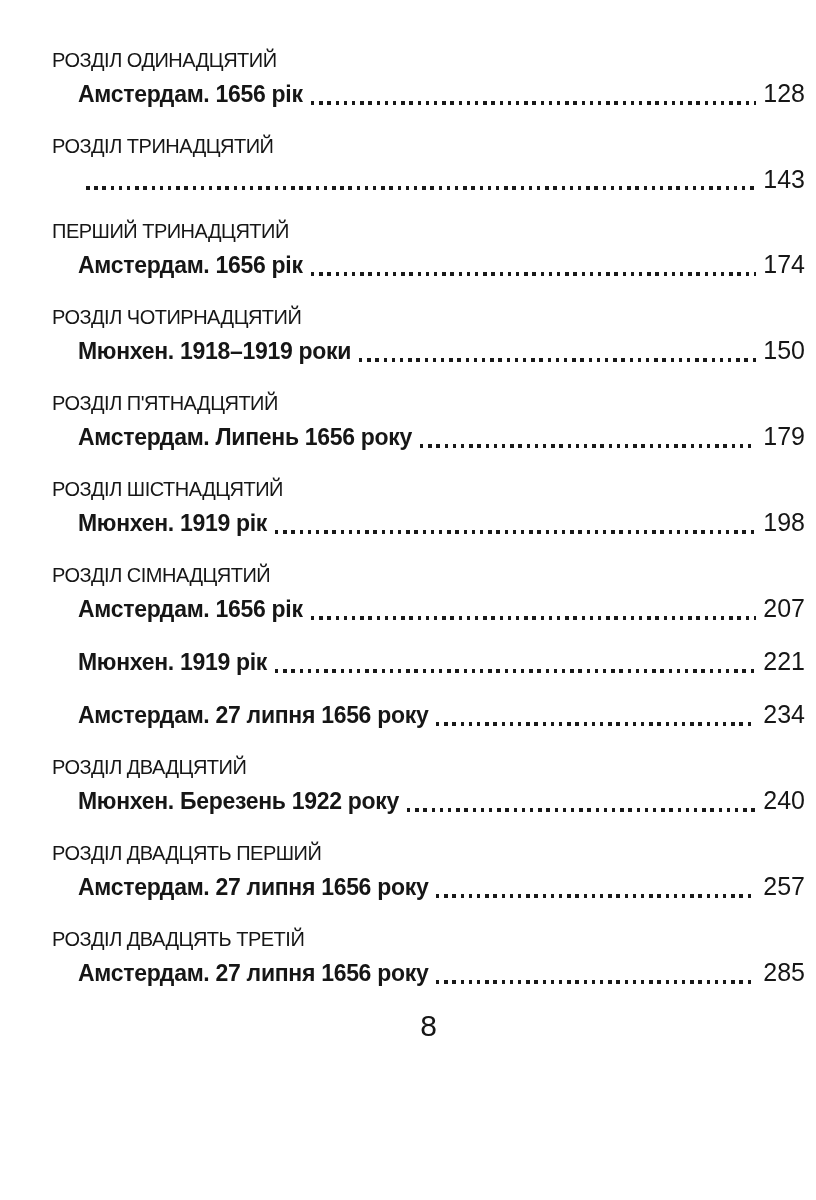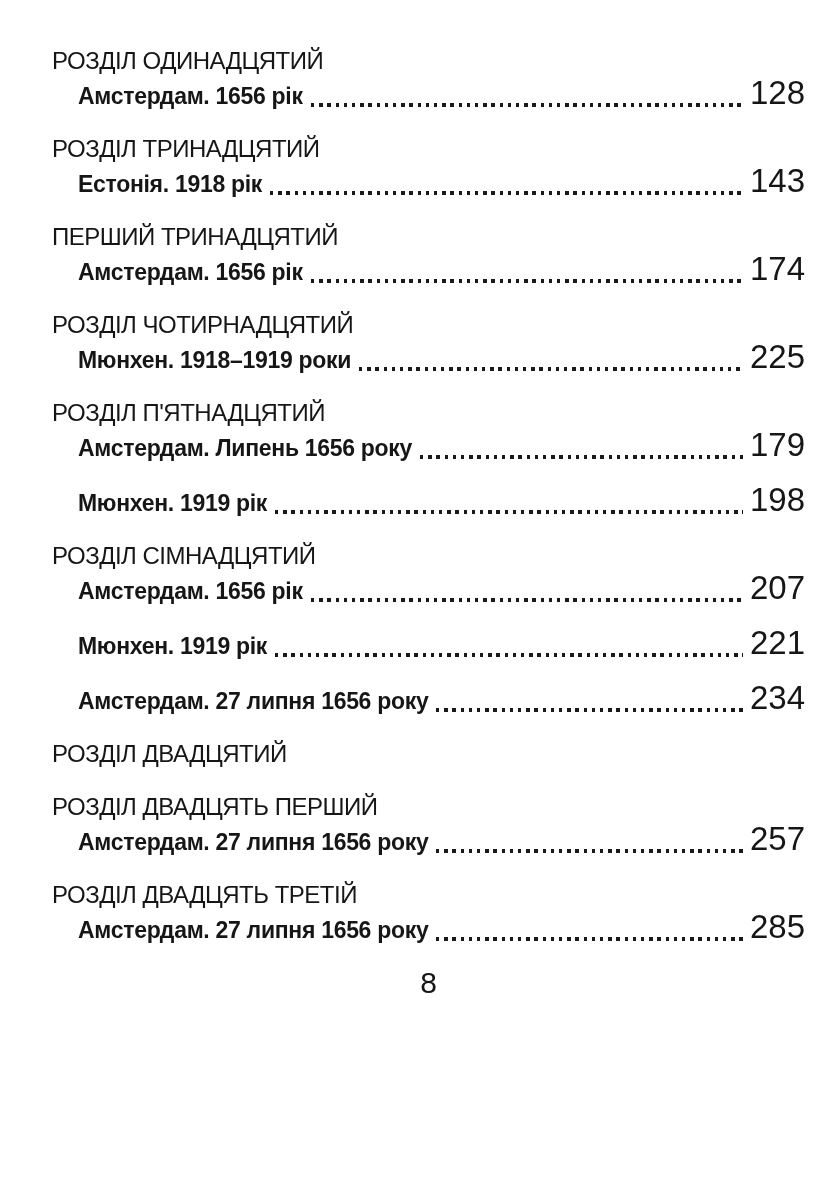--- a/index.html
+++ b/index.html
@@ -17,21 +17,21 @@
   .toc-page {
     box-sizing: border-box;
     width: 816px;
     height: 1200px;
     padding: 44px 11px 0 52px;
   }
   .toc-entry {
     margin: 0 0 20px 0;
   }
   .chapter-title {
-    font-size: 24px;
+    font-size: 20px;
     line-height: 33px;
     font-weight: 400;
     letter-spacing: -0.5px;
     white-space: nowrap;
   }
   .subtitle-row {
     display: flex;
     align-items: baseline;
     line-height: 32px;
     margin-left: 26px;
@@ -47,21 +47,21 @@
     align-self: flex-end;
     height: 4px;
     margin: 0 7px 5px 8px;
     background-image: repeating-linear-gradient(
       to right,
       #191919 0px, #191919 3.5px,
       transparent 3.5px, transparent 8.2px
     );
   }
   .chapter-page-number {
-    font-size: 33px;
+    font-size: 25px;
     font-weight: 400;
     white-space: nowrap;
   }
   .footer-page-number {
     margin-top: 2px;
     text-align: center;
     font-size: 30px;
     font-weight: 400;
   }
 </style>
@@ -75,54 +75,54 @@
     <div class="subtitle-row">
       <span class="chapter-subtitle">Амстердам. 1656 рік</span>
       <span class="dot-leader"></span>
       <span class="chapter-page-number">128</span>
     </div>
   </div>
 
   <div class="toc-entry">
     <div class="chapter-title">РОЗДІЛ ТРИНАДЦЯТИЙ</div>
     <div class="subtitle-row">
-      <span class="chapter-subtitle">Естонія. 1918 рік</span>
       <span class="dot-leader"></span>
       <span class="chapter-page-number">143</span>
     </div>
   </div>
 
   <div class="toc-entry">
     <div class="chapter-title">ПЕРШИЙ ТРИНАДЦЯТИЙ</div>
     <div class="subtitle-row">
       <span class="chapter-subtitle">Амстердам. 1656 рік</span>
       <span class="dot-leader"></span>
       <span class="chapter-page-number">174</span>
     </div>
   </div>
 
   <div class="toc-entry">
     <div class="chapter-title">РОЗДІЛ ЧОТИРНАДЦЯТИЙ</div>
     <div class="subtitle-row">
       <span class="chapter-subtitle">Мюнхен. 1918–1919 роки</span>
       <span class="dot-leader"></span>
-      <span class="chapter-page-number">225</span>
+      <span class="chapter-page-number">150</span>
     </div>
   </div>
 
   <div class="toc-entry">
     <div class="chapter-title">РОЗДІЛ П'ЯТНАДЦЯТИЙ</div>
     <div class="subtitle-row">
       <span class="chapter-subtitle">Амстердам. Липень 1656 року</span>
       <span class="dot-leader"></span>
       <span class="chapter-page-number">179</span>
     </div>
   </div>
 
   <div class="toc-entry">
+    <div class="chapter-title">РОЗДІЛ ШІСТНАДЦЯТИЙ</div>
     <div class="subtitle-row">
       <span class="chapter-subtitle">Мюнхен. 1919 рік</span>
       <span class="dot-leader"></span>
       <span class="chapter-page-number">198</span>
     </div>
   </div>
 
   <div class="toc-entry">
     <div class="chapter-title">РОЗДІЛ СІМНАДЦЯТИЙ</div>
     <div class="subtitle-row">
@@ -143,20 +143,25 @@
   <div class="toc-entry">
     <div class="subtitle-row">
       <span class="chapter-subtitle">Амстердам. 27 липня 1656 року</span>
       <span class="dot-leader"></span>
       <span class="chapter-page-number">234</span>
     </div>
   </div>
 
   <div class="toc-entry">
     <div class="chapter-title">РОЗДІЛ ДВАДЦЯТИЙ</div>
+    <div class="subtitle-row">
+      <span class="chapter-subtitle">Мюнхен. Березень 1922 року</span>
+      <span class="dot-leader"></span>
+      <span class="chapter-page-number">240</span>
+    </div>
   </div>
 
   <div class="toc-entry">
     <div class="chapter-title">РОЗДІЛ ДВАДЦЯТЬ ПЕРШИЙ</div>
     <div class="subtitle-row">
       <span class="chapter-subtitle">Амстердам. 27 липня 1656 року</span>
       <span class="dot-leader"></span>
       <span class="chapter-page-number">257</span>
     </div>
   </div>

